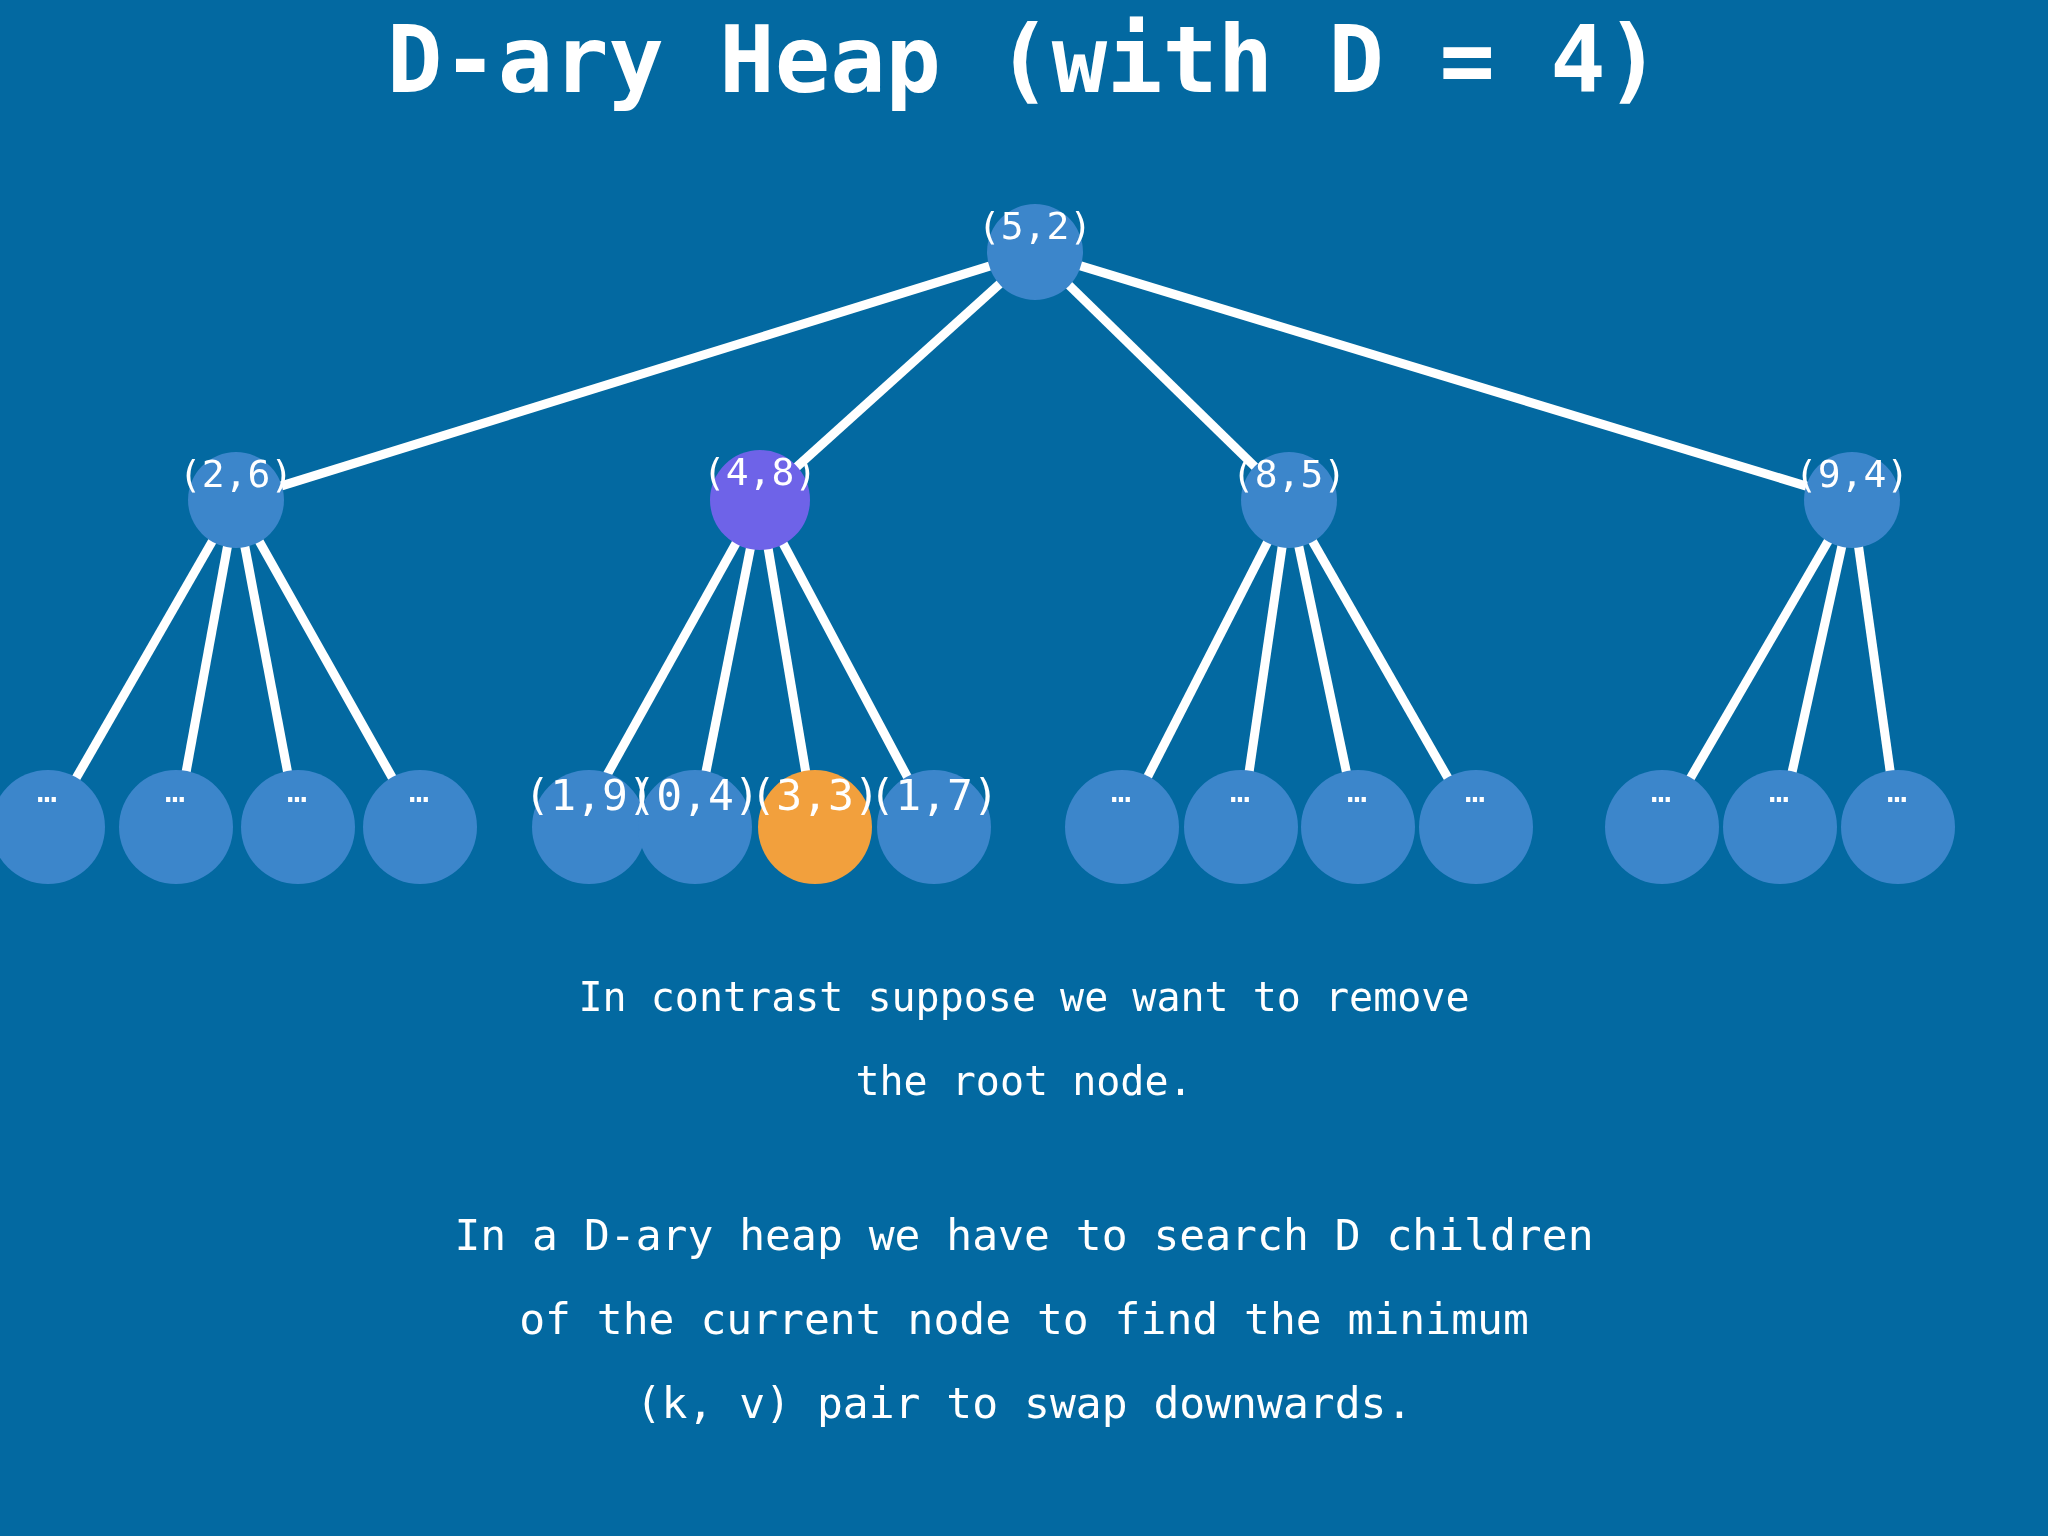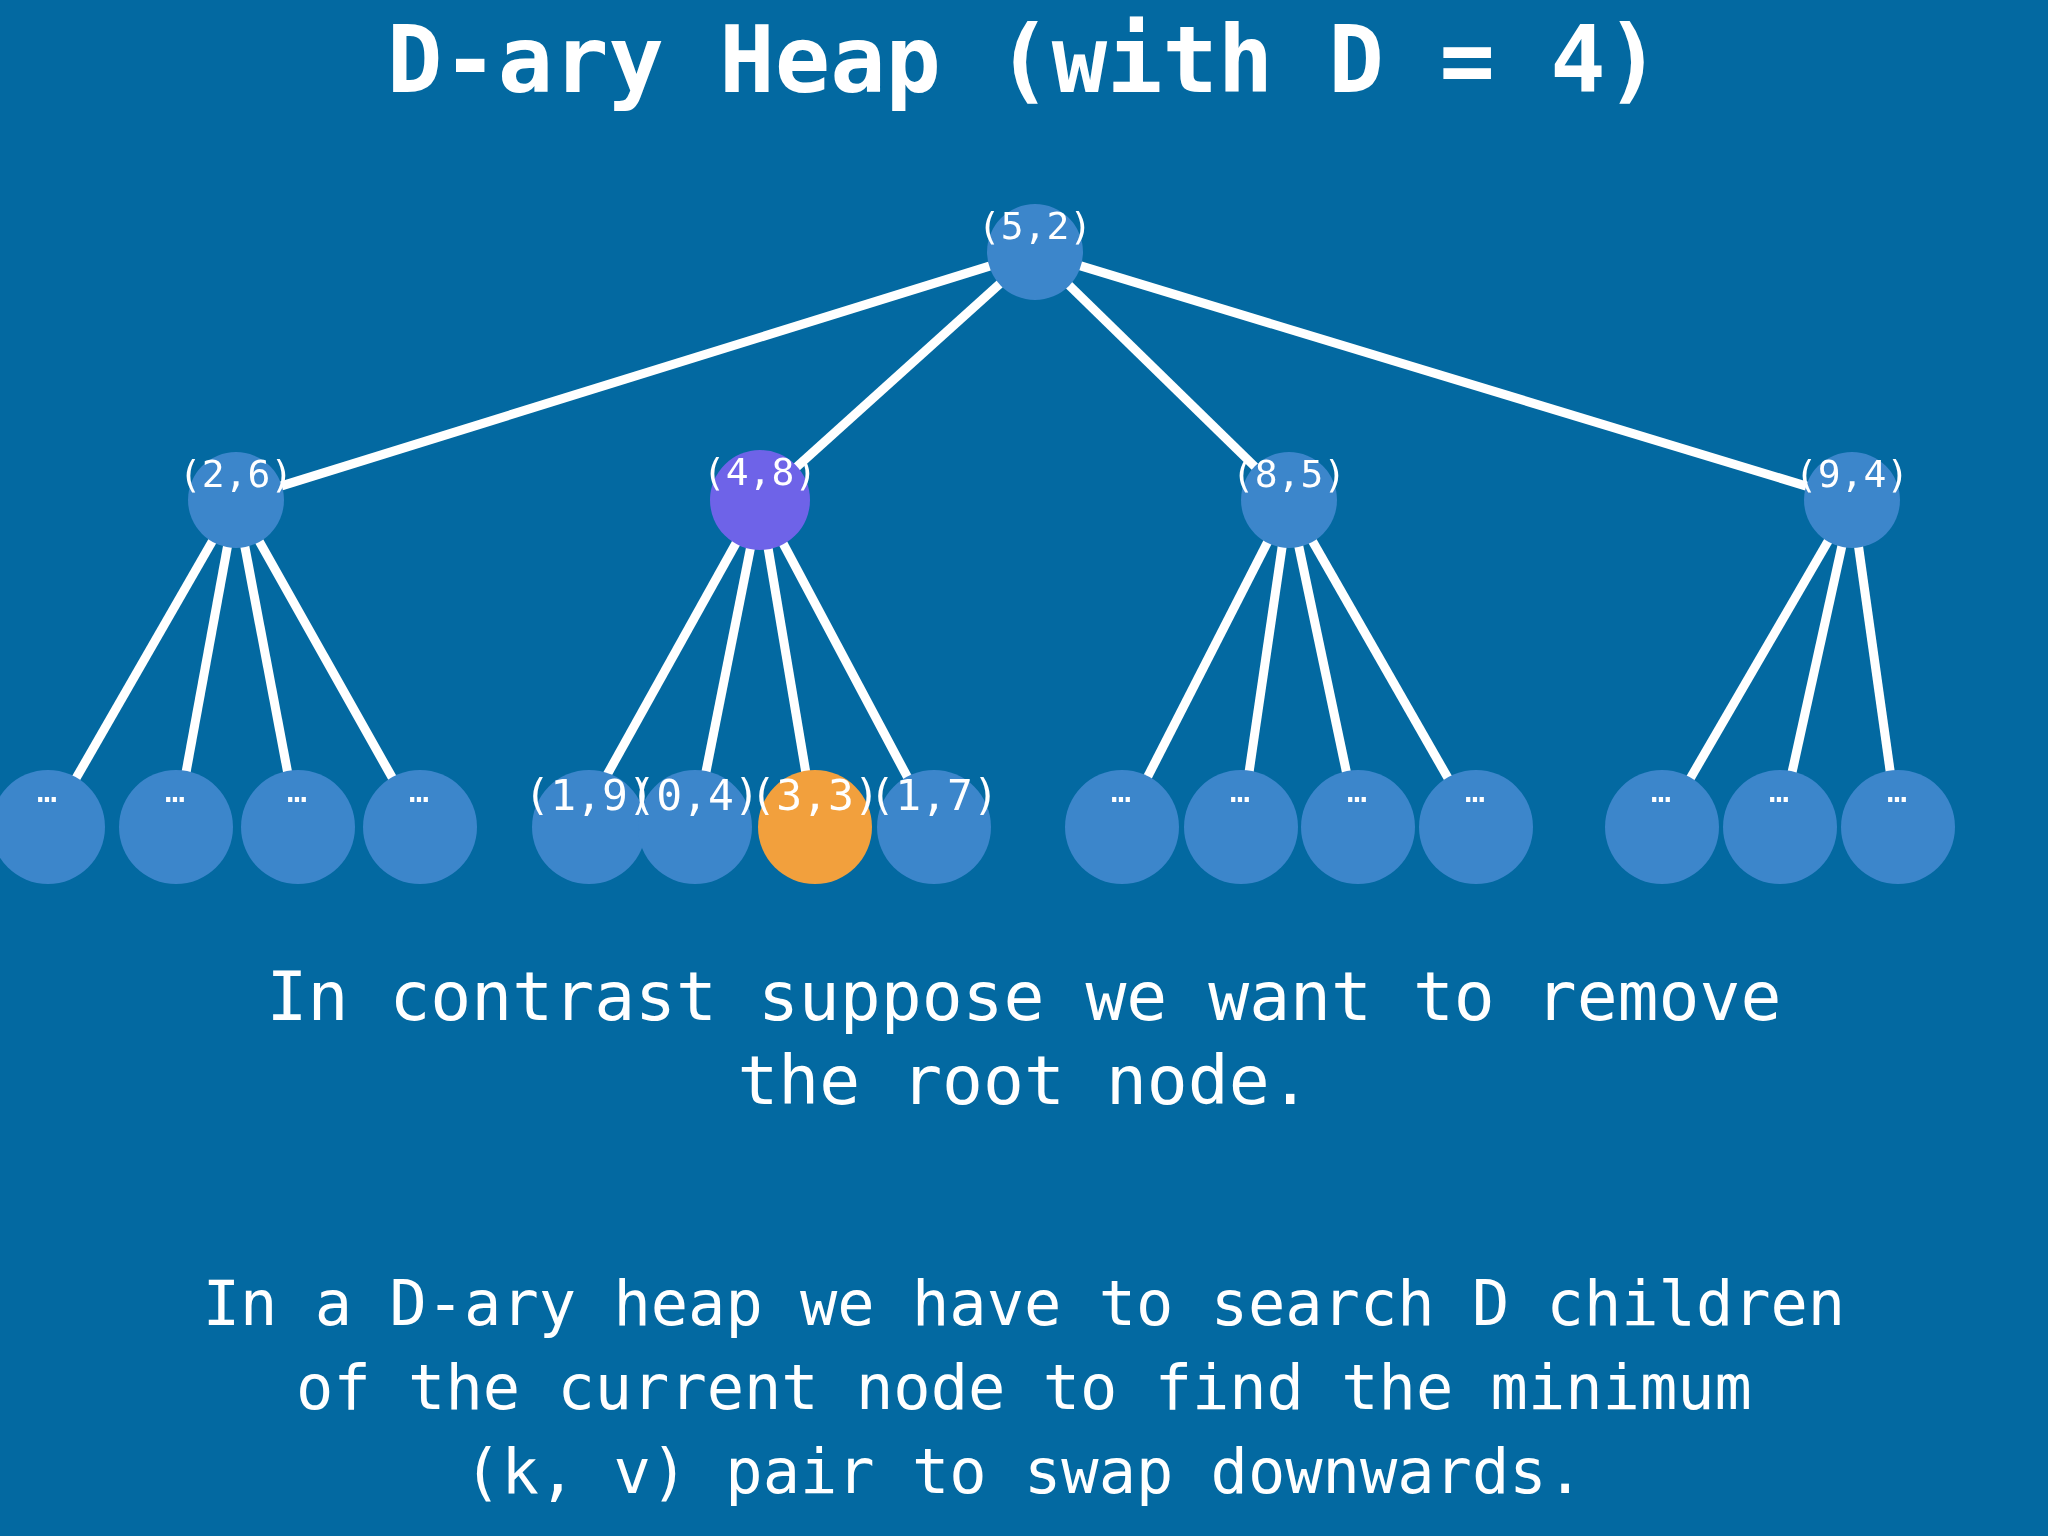--- a/index.html
+++ b/index.html
@@ -72,26 +72,26 @@
     left: 0;
     width: 2048px;
     text-align: center;
     color: #ffffff;
     font-family: "DejaVu Sans Mono", "Liberation Mono", monospace;
     font-weight: normal;
     white-space: pre;
   }
   #caption-1 {
     top: 955px;
-    font-size: 68px;
+    font-size: 40px;
     line-height: 84px;
   }
   #caption-2 {
-    top: 1262px;
-    font-size: 62px;
+    top: 1193px;
+    font-size: 43px;
     line-height: 84px;
   }
 </style>
 </head>
 <body>
 
 <div id="slide">
 
   <div id="title">D-ary Heap (with D = 4)</div>
 

